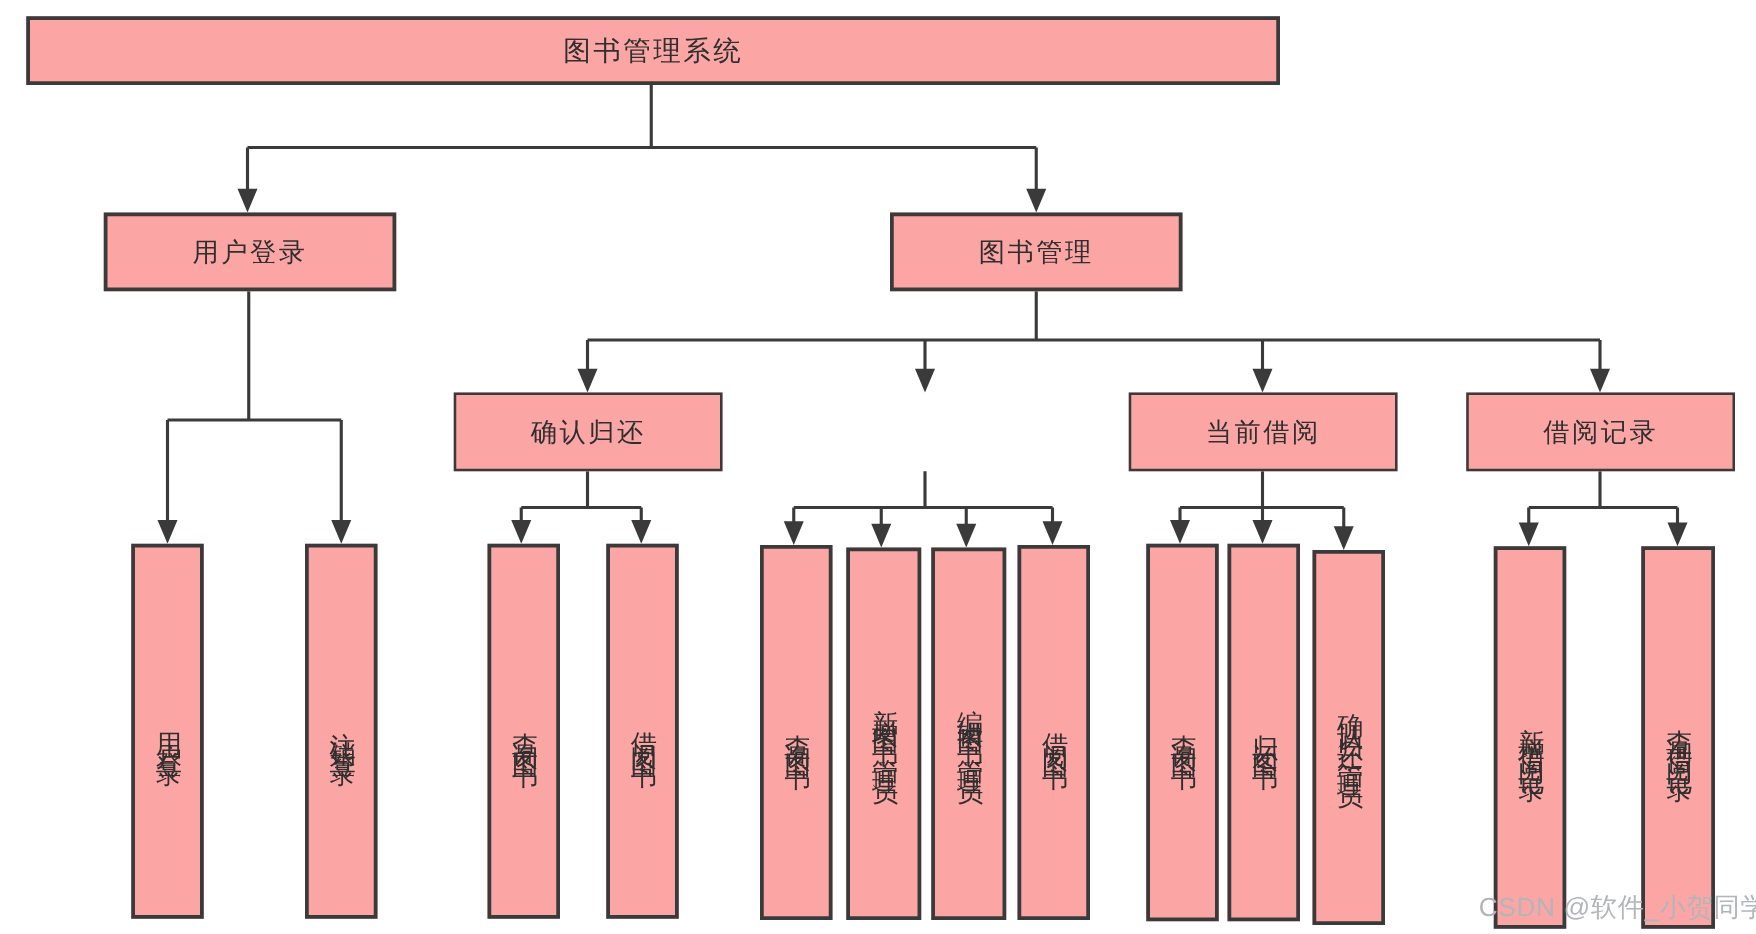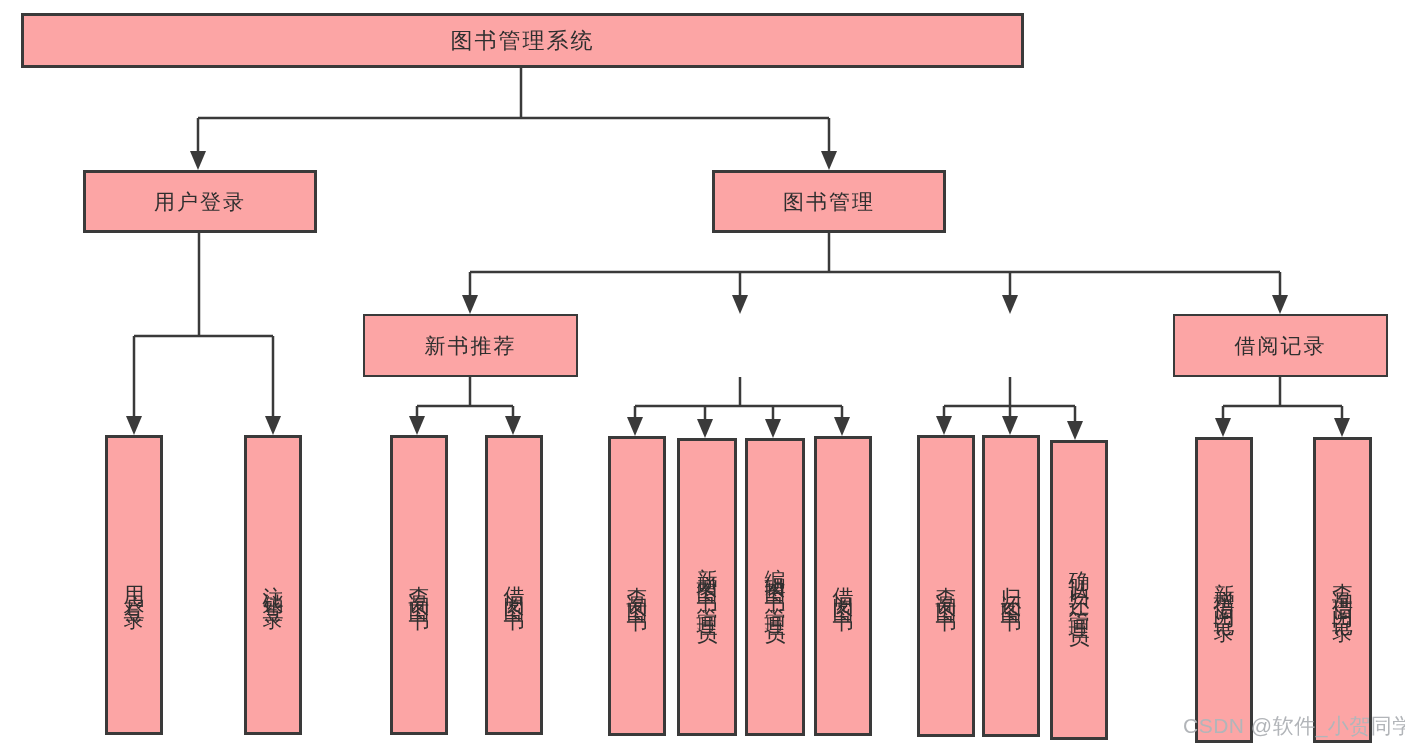--- a/index.html
+++ b/index.html
@@ -93,21 +93,22 @@
       <polygon points="1215,418 1231,418 1223,437"></polygon>
       <polygon points="1334,418 1350,418 1342,437"></polygon>
     </g>
   </svg>
 
   <div class="node root" style="left:21px;top:13px;width:1003px;height:55px">图书管理系统</div>
 
   <div class="node" style="left:83px;top:170px;width:234px;height:63px">用户登录</div>
   <div class="node" style="left:712px;top:170px;width:234px;height:63px">图书管理</div>
 
-  <div class="node l3" style="left:363px;top:314px;width:215px;height:63px">新书推荐</div>
+  <div class="node l3" style="left:363px;top:314px;width:215px;height:63px">确认归还</div>
+  <div class="node l3" style="left:903px;top:314px;width:215px;height:63px">当前借阅</div>
   <div class="node l3" style="left:1173px;top:314px;width:215px;height:63px">借阅记录</div>
 
   <div class="node leaf" style="left:105px;top:435px;width:58px;height:300px">用户登录</div>
   <div class="node leaf" style="left:244px;top:435px;width:58px;height:300px">注销登录</div>
 
   <div class="node leaf" style="left:390px;top:435px;width:58px;height:300px">查询图书</div>
   <div class="node leaf" style="left:485px;top:435px;width:58px;height:300px">借阅图书</div>
 
   <div class="node leaf" style="left:608px;top:436px;width:58px;height:300px">查询图书</div>
   <div class="node leaf" style="left:677px;top:438px;width:60px;height:298px">新增图书（管理员）</div>

